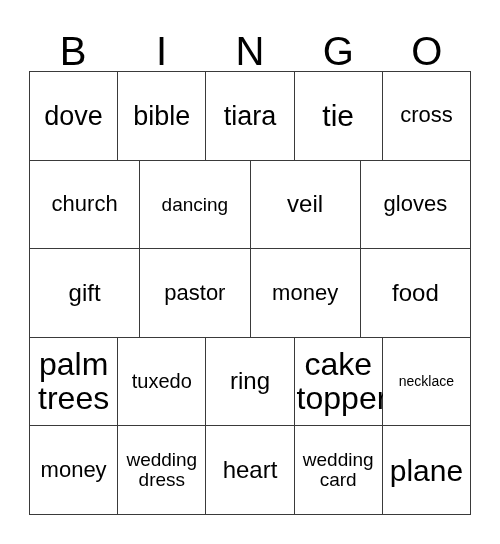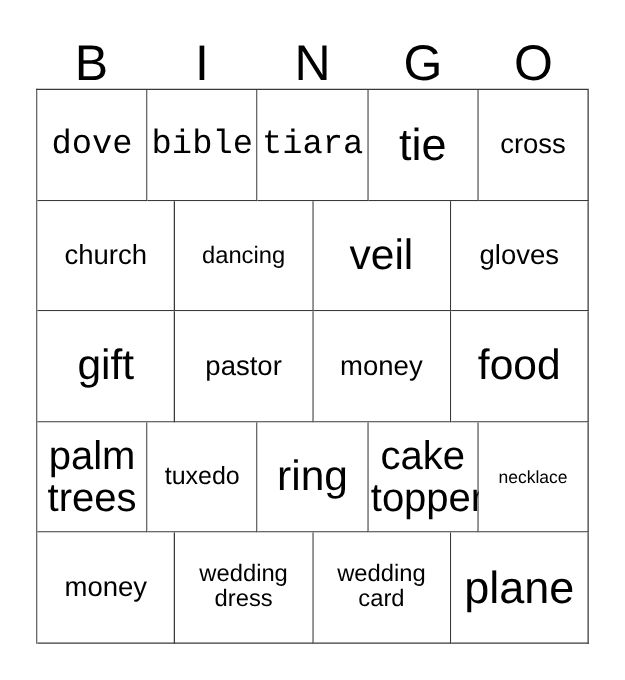--- a/index.html
+++ b/index.html
@@ -80,23 +80,23 @@
   }
   .cell-text {
     display: block;
     width: 100%;
     line-height: 1.04;
     white-space: pre-line;
     word-break: normal;
   }
 
   
-  .fs-xl   { font-size: 34px; }
-  .fs-lg   { font-size: 36px; }
-  .fs-md   { font-size: 27px; font-family: Liberation Mono, monospace; }
+  .fs-xl   { font-size: 24px; }
+  .fs-lg   { font-size: 30px; }
+  .fs-md   { font-size: 27px; }
   .fs-sm   { font-size: 22px; }
   .fs-xs   { font-size: 20px; }
   .fs-xxs  { font-size: 19px; }
   .fs-tiny { font-size: 14px; }
   .fs-two-lg { font-size: 32px; }
   .fs-two-md { font-size: 22px; }
   .fs-two-sm { font-size: 19px; text-align: center; }
 </style>
 </head>
 <body>
@@ -193,20 +193,23 @@
 
     <div class="bingo-row">
       <div class="bingo-cell">
           <span class="cell-text fs-sm">money</span>
         </div>
       <div class="bingo-cell">
           <span class="cell-text fs-two-sm">wedding
 dress</span>
         </div>
       <div class="bingo-cell">
+          <span class="cell-text fs-xl">heart</span>
+        </div>
+      <div class="bingo-cell">
           <span class="cell-text fs-two-sm">wedding
 card</span>
         </div>
       <div class="bingo-cell">
           <span class="cell-text fs-lg">plane</span>
         </div>
     </div>
 
   </div>
 </div>

